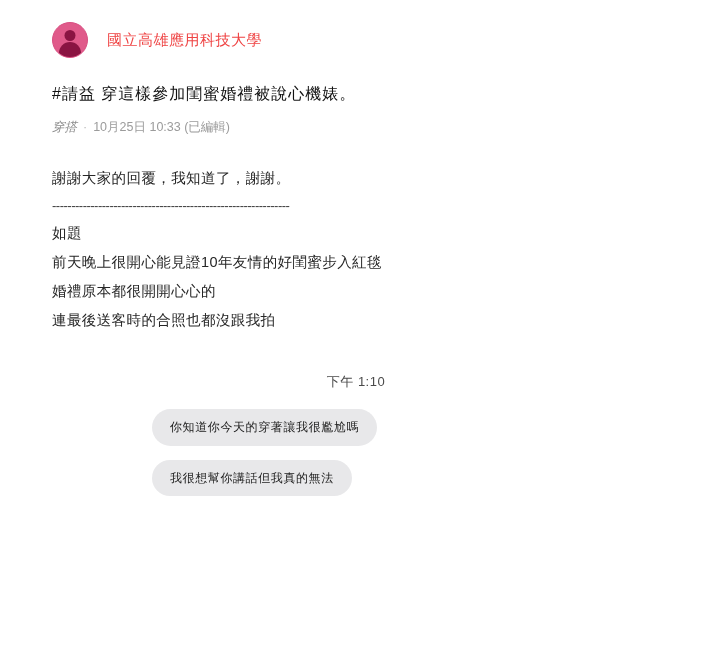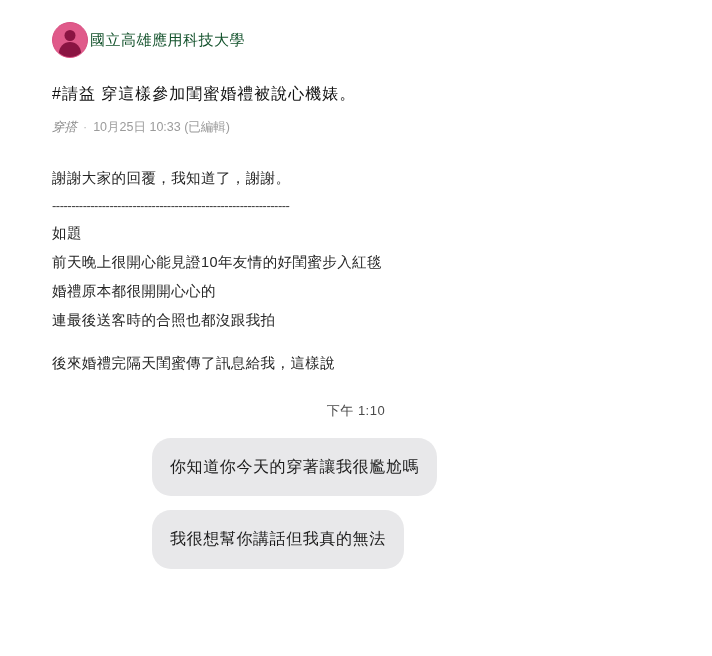--- a/index.html
+++ b/index.html
@@ -50,23 +50,23 @@
     position: absolute;
     width: 22px;
     height: 15px;
     border-radius: 11px 11px 0 0;
     background: #8a1442;
     left: 50%;
     bottom: 0;
     transform: translateX(-50%);
   }
   .author-name {
-    margin-left: 2px;
+    margin-left: 19px;
     font-size: 15px;
-    color: #14532d;
+    color: #ef4444;
     letter-spacing: 0.5px;
     text-align: right;
   }
   
   .title {
     margin: 26px 0 0 52px;
     font-size: 16px;
     font-weight: normal;
     letter-spacing: 1px;
     color: #111111;
@@ -120,22 +120,22 @@
     letter-spacing: 0.5px;
   }
   .bubble-row {
     display: flex;
     margin: 0 0 14px 0;
     padding-left: 152px;
   }
   .bubble {
     background: #e8e8ea;
     border-radius: 19px;
-    padding: 18px 18px;
-    font-size: 16px;
+    padding: 10px 18px;
+    font-size: 12px;
     color: #1c1c1c;
     line-height: 1.4;
     letter-spacing: 0.6px;
     max-width: 430px;
   }
 </style>
 </head>
 <body>
 
 <div class="page">
@@ -157,21 +157,20 @@
   </div>
 
   <div class="content">
     <div class="line">謝謝大家的回覆，我知道了，謝謝。</div>
     <div class="line divider-text">--------------------------------------------------------------</div>
     <div class="line">如題</div>
     <div class="line">前天晚上很開心能見證10年友情的好閨蜜步入紅毯</div>
     <div class="line">婚禮原本都很開開心心的</div>
     <div class="line">連最後送客時的合照也都沒跟我拍</div>
     <div class="line blank"></div>
-    <div class="line">後來婚禮完隔天閨蜜傳了訊息給我，這樣說</div>
   </div>
 
   <div class="chat">
     <div class="chat-time">下午 1:10</div>
 
     <div class="bubble-row">
       <div class="bubble">你知道你今天的穿著讓我很尷尬嗎</div>
     </div>
     <div class="bubble-row">
       <div class="bubble">我很想幫你講話但我真的無法</div>

